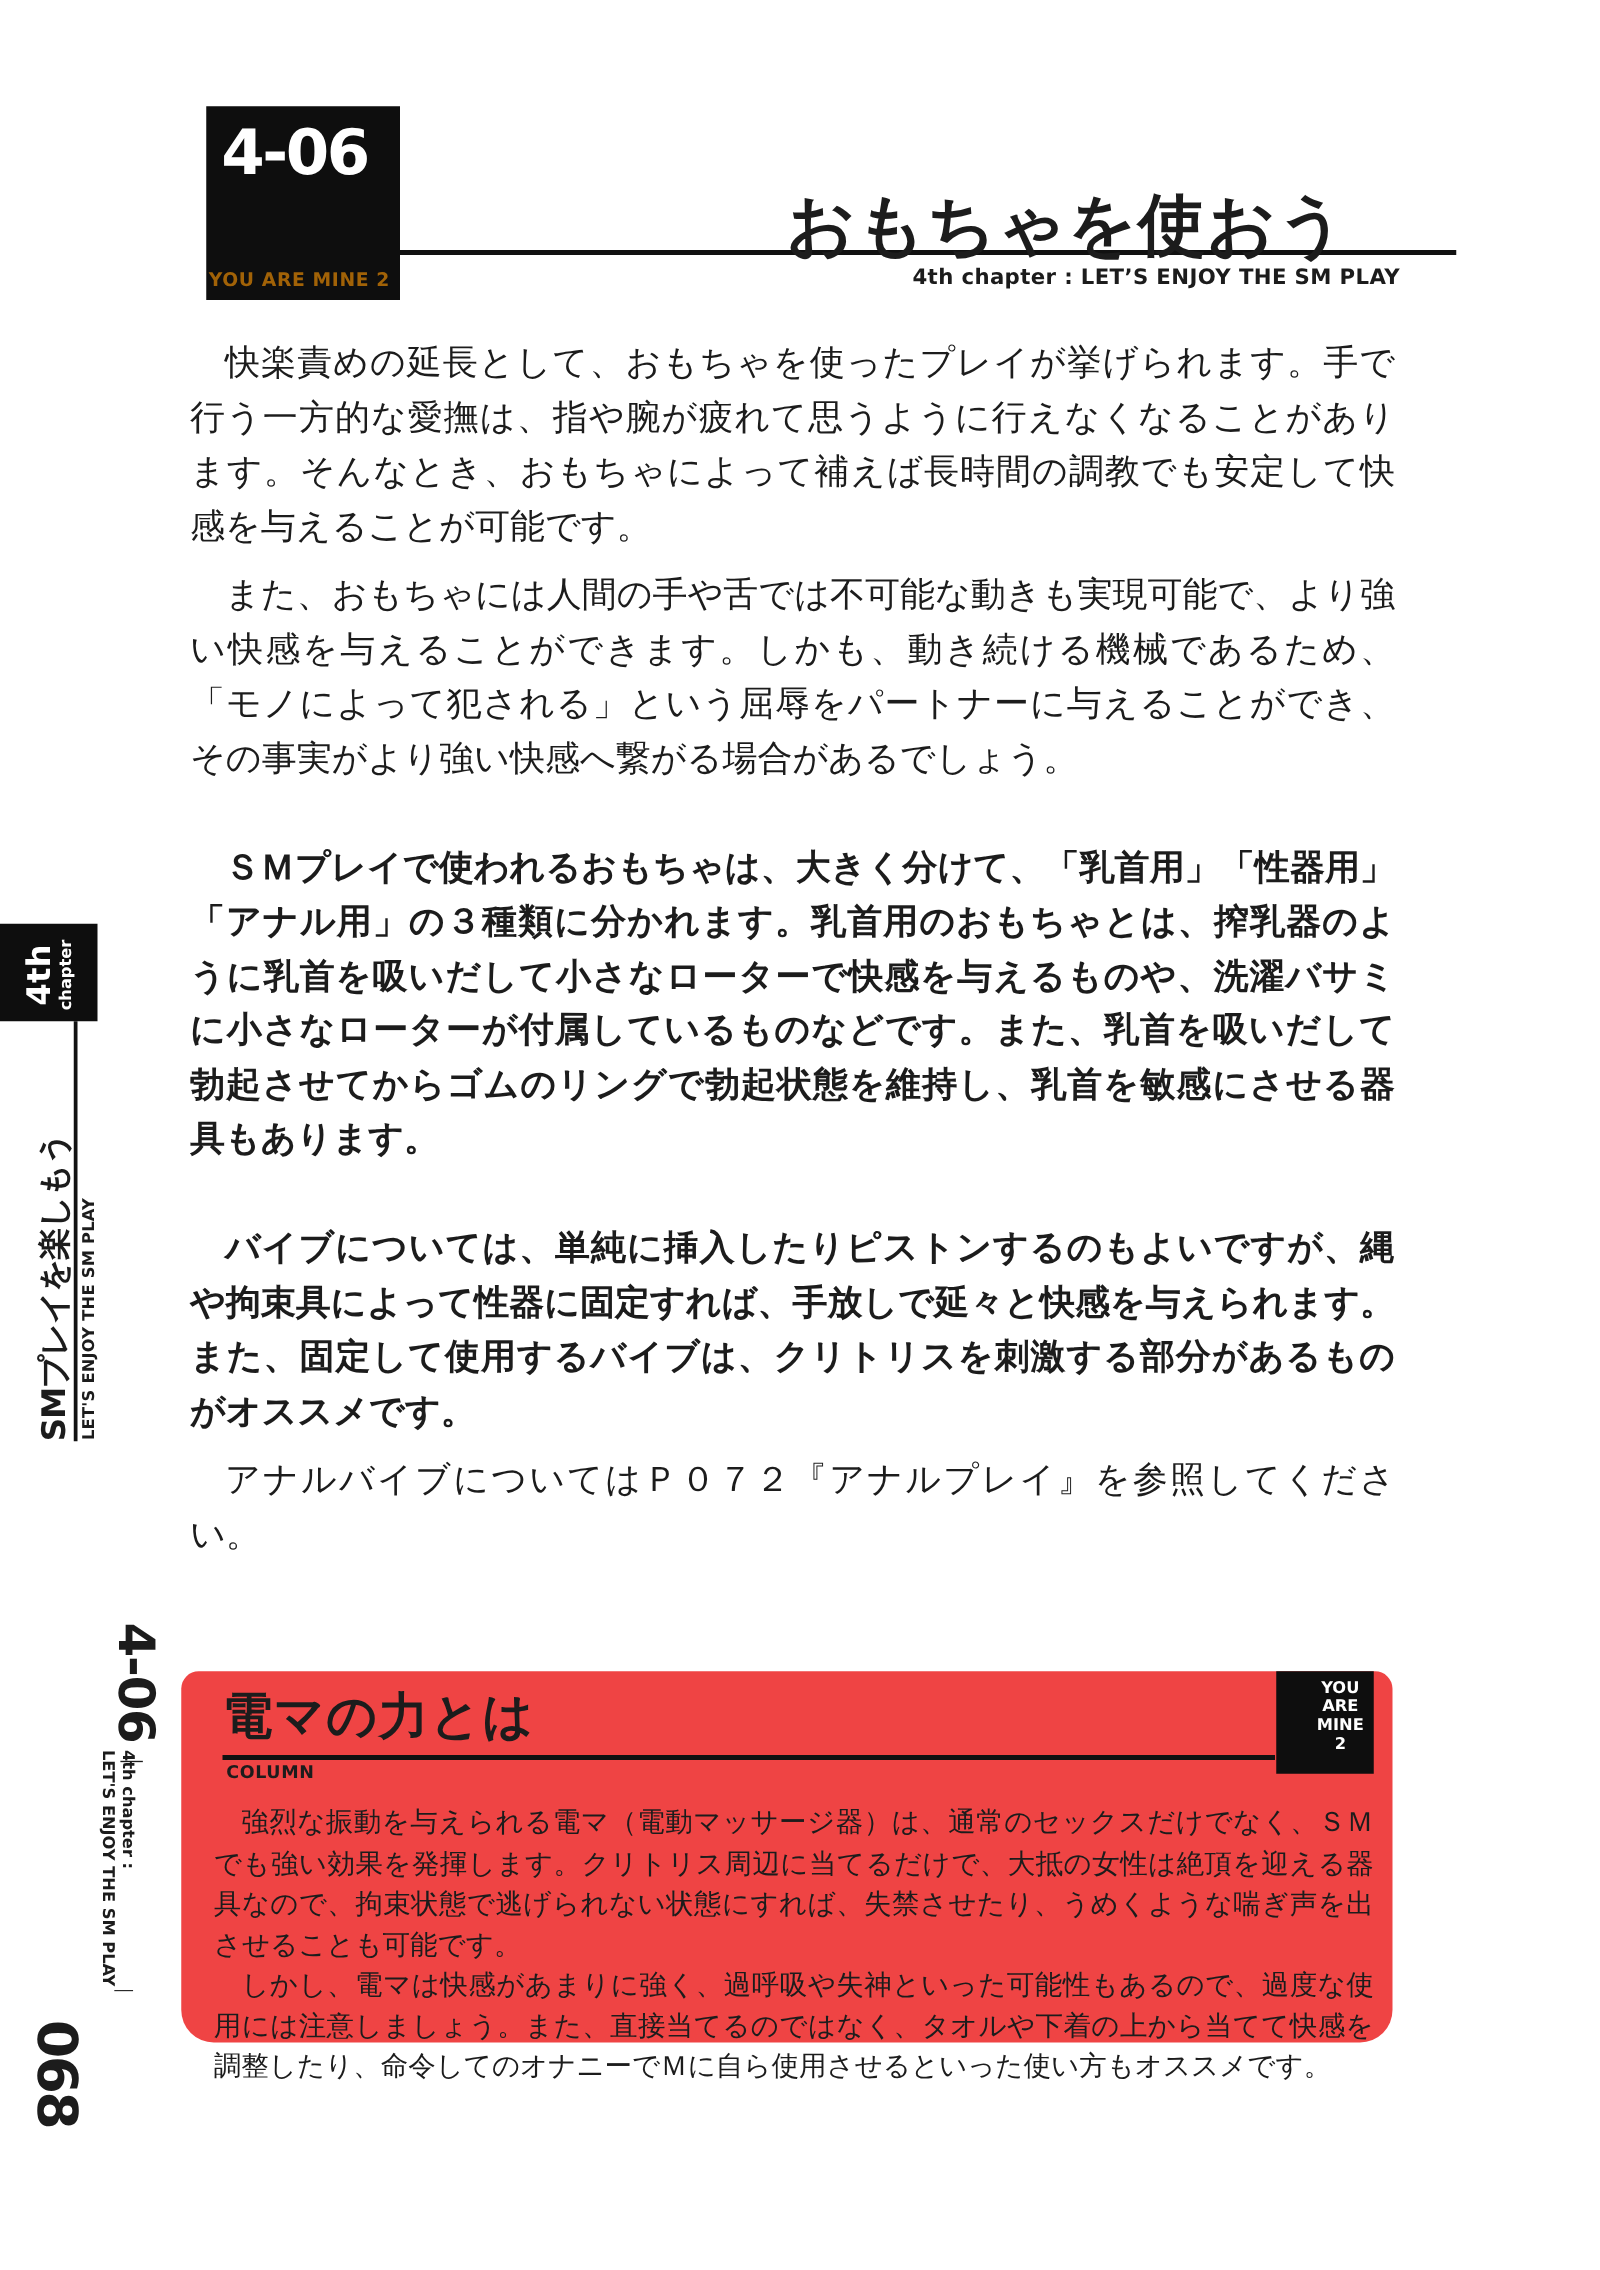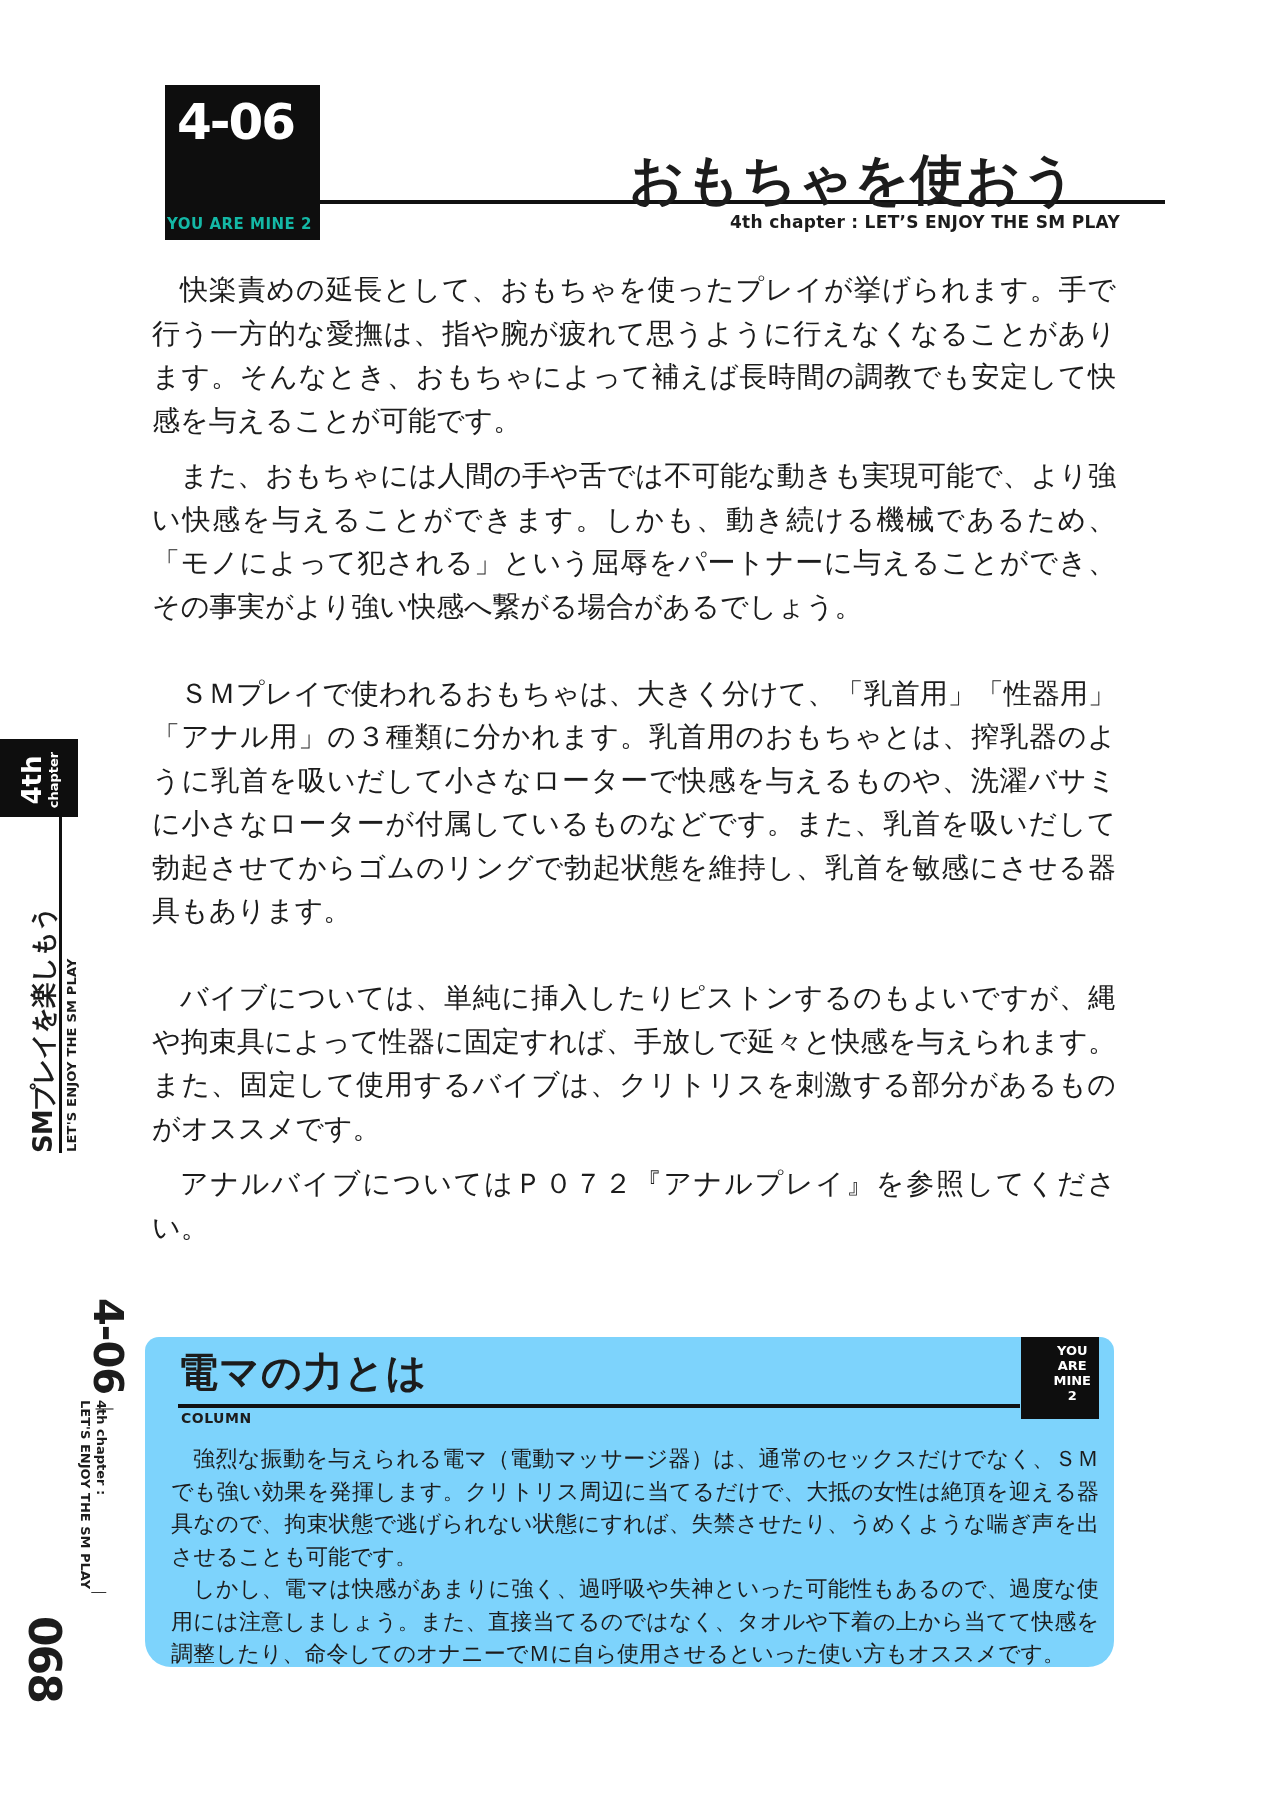--- a/index.html
+++ b/index.html
@@ -8,55 +8,55 @@
     font-family:"DejaVu Sans","Liberation Sans",sans-serif;color:#1c1c1c;overflow:hidden;
   }
   
   .header-box{
     position:absolute;left:165px;top:85px;width:155px;height:155px;background:#0e0e0e;
   }
   .header-num{
     position:absolute;left:12px;top:8px;color:#ffffff;font-size:50px;font-weight:bold;letter-spacing:-2px;
   }
   .header-series{
-    position:absolute;right:8px;bottom:7px;color:#14b8a6;font-size:15px;font-weight:bold;letter-spacing:.5px;white-space:nowrap;
+    position:absolute;right:8px;bottom:7px;color:#a16207;font-size:15px;font-weight:bold;letter-spacing:.5px;white-space:nowrap;
   }
   .top-rule{position:absolute;left:320px;top:200px;width:845px;height:4px;background:#111;}
   .page-title{
     position:absolute;right:202px;top:128px;font-size:54px;font-weight:bold;letter-spacing:1px;white-space:nowrap;margin-top:16px;
   }
   .page-subtitle{
     position:absolute;right:160px;top:212px;font-size:17px;font-weight:bold;letter-spacing:.3px;white-space:nowrap;
   }
   
   .body-text{
     position:absolute;left:140px;top:256px;width:988px;
     font-size:28px;line-height:43.5px;text-align:justify;text-justify:inter-character;
   }
   .para{margin:12px;text-indent:1em;}
-  .para.gap{margin-top:43.5px;}
+  .para.gap{margin-top:43.5px;font-weight:bold;}
   
   .rot-ccw{position:absolute;transform-origin:top left;transform:rotate(-90deg) translateX(-100%);white-space:nowrap;}
   .rot-cw{position:absolute;transform-origin:top left;transform:rotate(90deg) translateY(-100%);white-space:nowrap;}
   
   .chapter-tab{position:absolute;left:0;top:739px;width:78px;height:78px;background:#0e0e0e;}
   .chapter-tab-inner{left:17px;top:743px;width:74px;text-align:center;color:#fff;}
   .chapter-tab-big{font-size:26px;font-weight:bold;line-height:30px;}
   .chapter-tab-small{font-size:13px;font-weight:bold;line-height:14px;}
   .side-rule{position:absolute;left:59px;top:817px;width:3px;height:336px;background:#111;}
   .side-title-jp{left:26px;top:903px;width:250px;font-size:26px;font-weight:bold;letter-spacing:-1px;}
   .side-title-en{left:64px;top:974px;width:178px;font-size:13px;font-weight:bold;letter-spacing:.2px;}
   .foot-num{left:86px;top:1298px;width:100px;font-size:40px;font-weight:bold;line-height:40px;letter-spacing:-1px;}
   .foot-num .sep{font-size:18px;font-weight:normal;vertical-align:6px;margin-left:6px;}
   .foot-chapter{left:77px;top:1400px;width:180px;font-size:13px;font-weight:bold;line-height:16px;text-align:left;}
   .foot-sep2{left:90px;top:1585px;font-size:15px;}
   .page-number{left:24px;top:1616px;width:80px;font-size:44px;font-weight:bold;line-height:40px;letter-spacing:-2px;}
   
   .column-box{
-    position:absolute;left:145px;top:1337px;width:969px;height:330px;background:#7dd3fc;
+    position:absolute;left:145px;top:1337px;width:969px;height:297px;background:#ef4444;
     border-radius:14px 14px 26px 26px;
   }
   .column-title{position:absolute;left:33px;top:8px;font-size:40px;font-weight:bold;letter-spacing:1px;}
   .column-rule{position:absolute;left:33px;top:67px;width:842px;height:3.5px;background:#111;}
   .column-label{position:absolute;left:36px;top:73px;font-size:14px;font-weight:bold;letter-spacing:.5px;}
   .column-badge{position:absolute;right:15px;top:0;width:78px;height:82px;background:#0e0e0e;}
   .badge-line{position:absolute;right:8px;top:6px;color:#fff;font-size:13px;font-weight:bold;line-height:15px;text-align:center;}
   .column-body{
     position:absolute;left:26px;top:106px;width:928px;
     font-size:22px;line-height:32.5px;text-align:justify;text-justify:inter-character;

